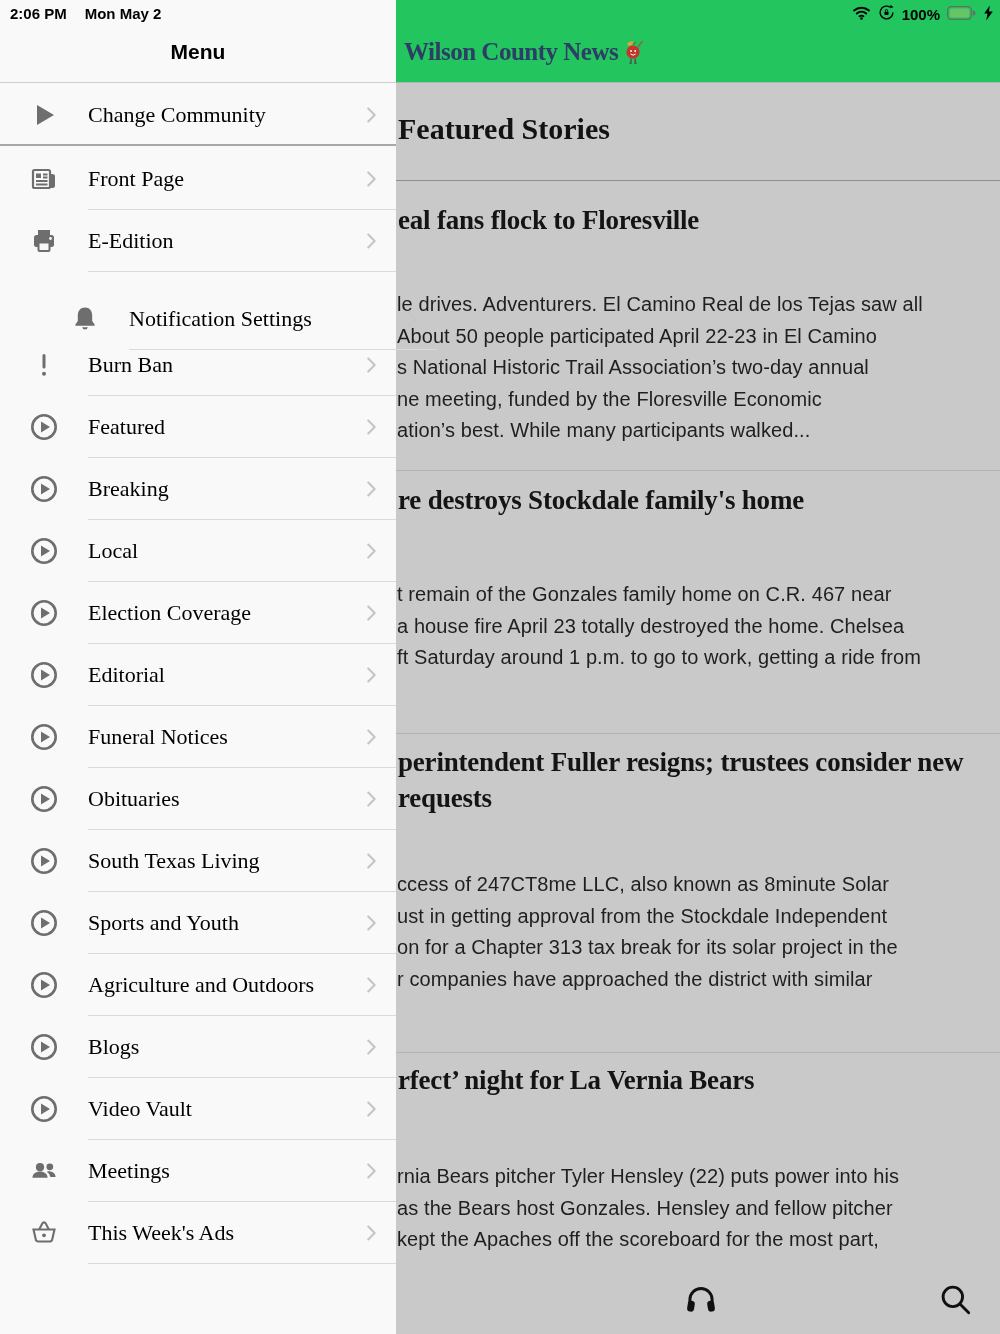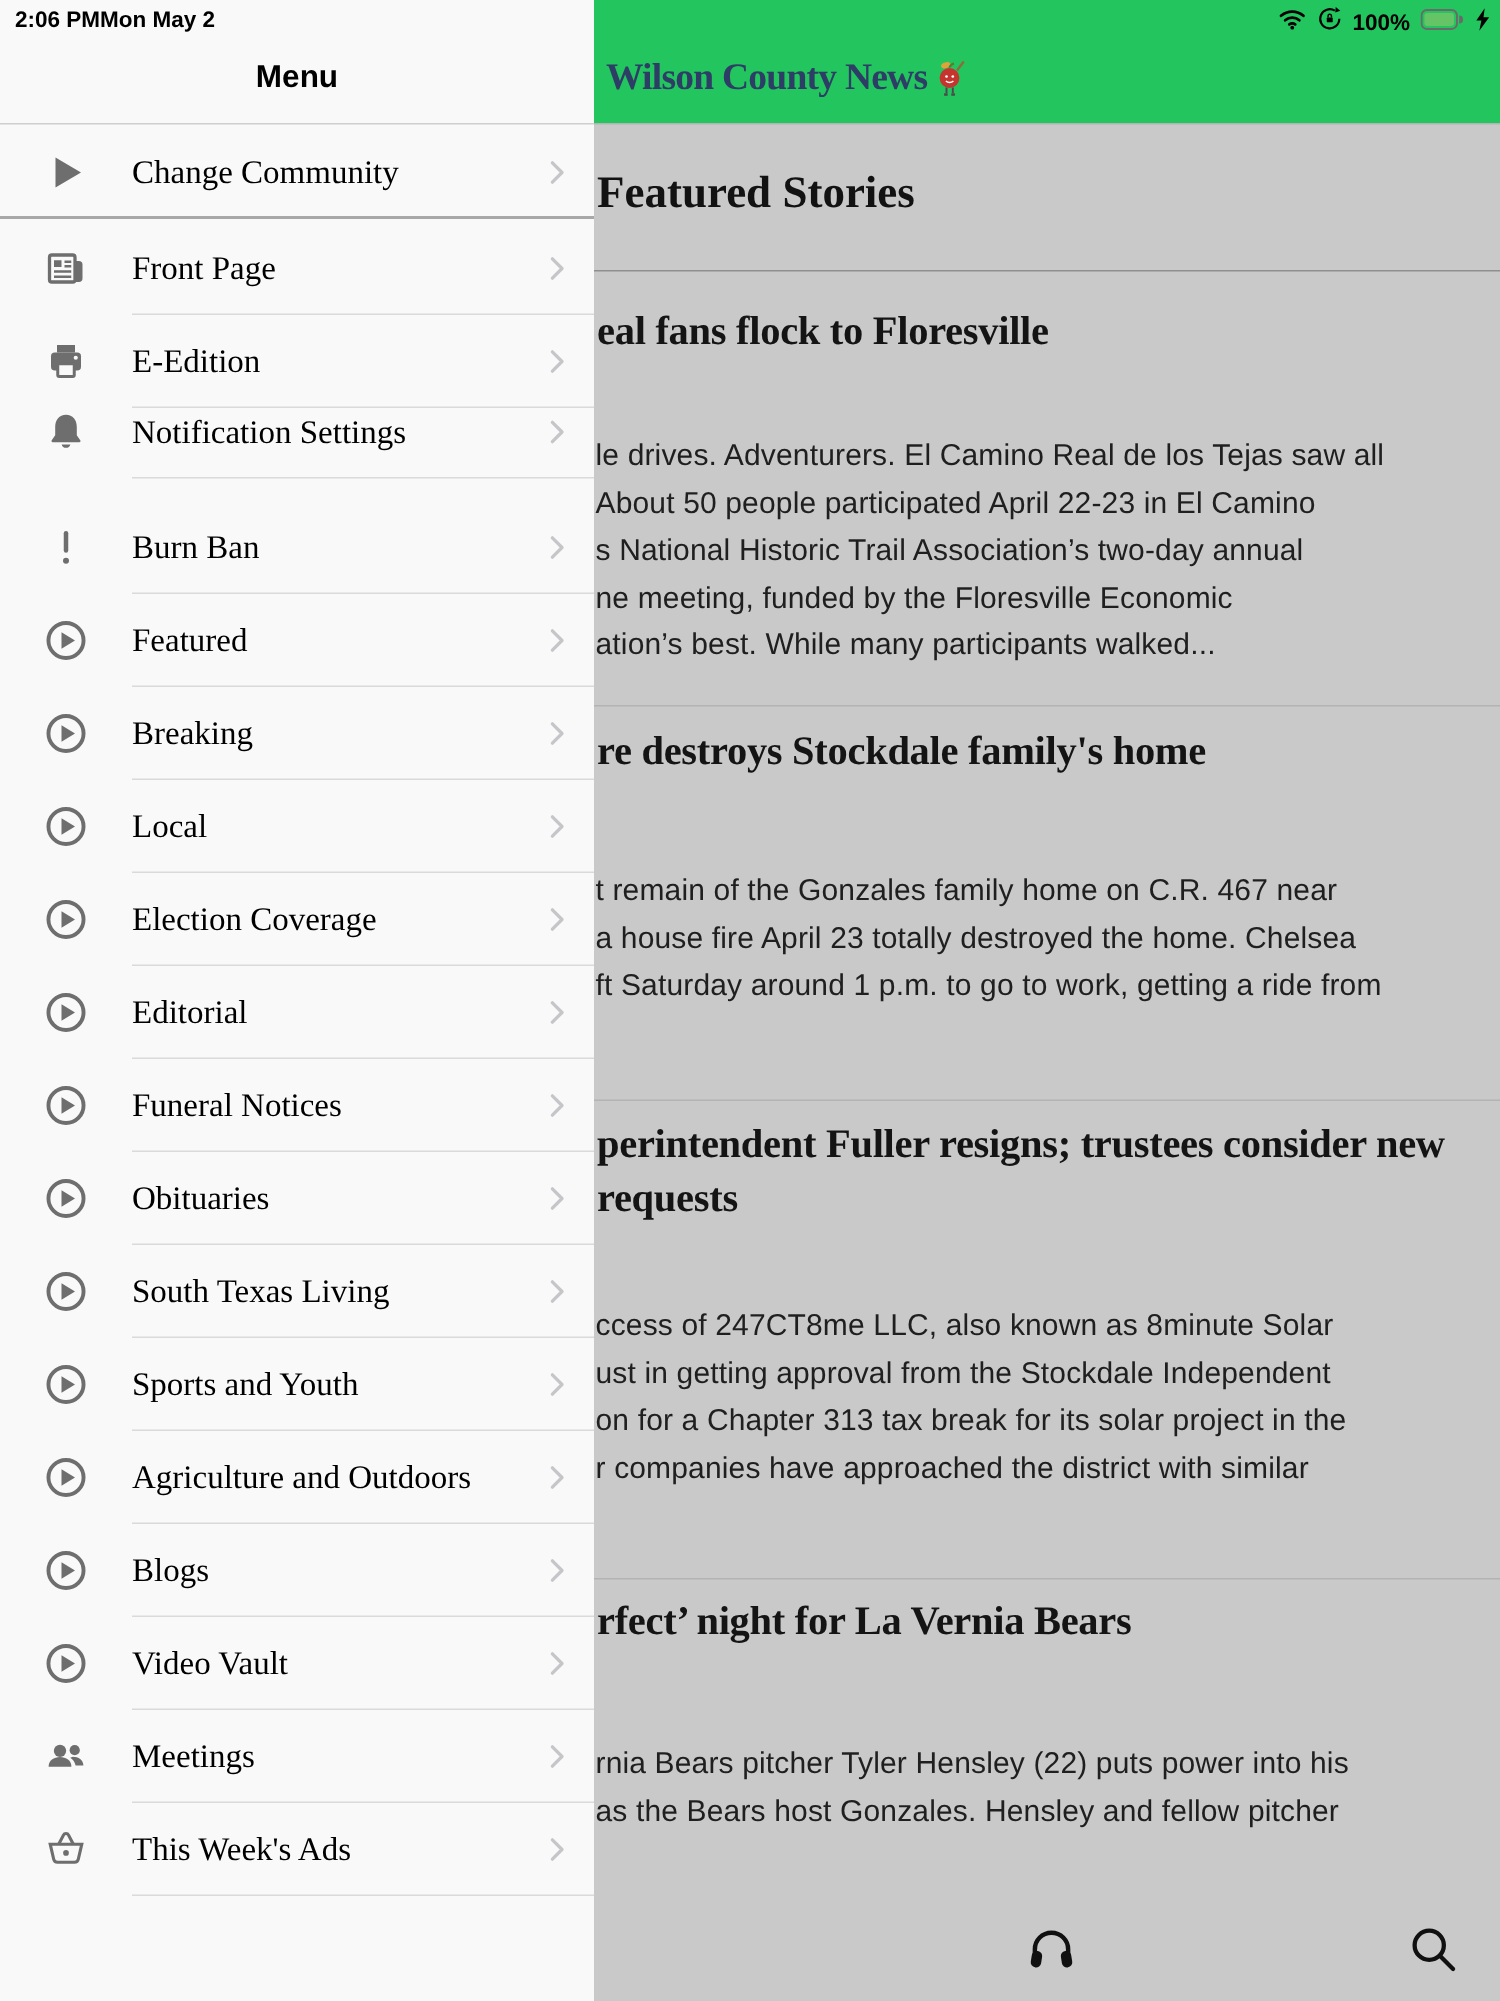--- a/index.html
+++ b/index.html
@@ -18,21 +18,21 @@
   .logo-wrap{position:absolute;left:8px;top:38px;display:flex;align-items:flex-start;gap:4px;}
   .logo-text{font-family:"Liberation Serif","DejaVu Serif",serif;font-weight:bold;font-size:25px;color:var(--logo-navy);letter-spacing:-0.5px;white-space:nowrap;}
   .hdiv{position:absolute;left:0;width:100%;height:1px;}
   .section-title{position:absolute;left:2px;top:112px;font-family:"Liberation Serif","DejaVu Serif",serif;font-weight:bold;font-size:30px;color:#121212;white-space:nowrap;}
   .art-title{position:absolute;left:2px;font-family:"Liberation Serif","DejaVu Serif",serif;font-weight:bold;font-size:27px;line-height:36px;color:#141414;white-space:nowrap;letter-spacing:-0.2px;}
   .art-body{position:absolute;left:1px;font-size:20px;line-height:31.5px;color:var(--content-text);white-space:nowrap;letter-spacing:0.1px;}
   .toolbar{position:absolute;left:0;top:1266px;width:100%;height:68px;background:var(--dim-bg);}
   .tb-icon{position:absolute;top:14px;cursor:pointer;}
 
   
-  .status-left{position:absolute;left:10px;top:5px;font-size:15px;font-weight:600;color:var(--text-black);display:flex;gap:0;z-index:30;}
+  .status-left{position:absolute;left:10px;top:5px;font-size:15px;font-weight:600;color:var(--text-black);display:flex;gap:18px;z-index:30;}
   .status-right{position:absolute;right:6px;top:4px;display:flex;align-items:center;gap:7px;z-index:30;}
   .status-right .pct{font-size:15px;font-weight:600;color:var(--text-black);}
 
   
   .menu-panel{position:absolute;left:0;top:0;width:396px;height:1334px;background:var(--menu-bg);z-index:20;}
   .menu-title{position:absolute;left:0;top:40px;width:100%;text-align:center;font-size:21px;font-weight:bold;color:var(--text-black);}
   .menu-head-div{position:absolute;left:0;top:82px;width:100%;height:1px;background:#cfcfcf;}
   .mrow{position:absolute;left:0;width:396px;height:62px;cursor:pointer;}
   .micon{position:absolute;left:29px;top:50%;transform:translateY(-50%);width:30px;height:30px;display:flex;align-items:center;justify-content:center;}
   .mlabel{position:absolute;left:88px;top:0;line-height:62px;font-family:"Liberation Serif","DejaVu Serif",serif;font-size:22px;color:var(--text-black);white-space:nowrap;}
@@ -94,20 +94,21 @@
     <div>ust in getting approval from the Stockdale Independent</div>
     <div>on for a Chapter 313 tax break for its solar project in the</div>
     <div>r companies have approached the district with similar</div>
   </div>
   <div class="hdiv" style="top:1052px;background:var(--divider-content);"></div>
 
   <div class="art-title" style="top:1062px;">rfect’ night for La Vernia Bears</div>
   <div class="art-body" style="top:1161px;">
     <div>rnia Bears pitcher Tyler Hensley (22) puts power into his</div>
     <div>as the Bears host Gonzales. Hensley and fellow pitcher</div>
+    <div>kept the Apaches off the scoreboard for the most part,</div>
   </div>
 
   <div class="hdiv" style="top:1266px;background:var(--divider-content);"></div>
   <div class="toolbar">
     <span class="tb-icon" style="left:286px;">
       <svg width="38" height="38" viewBox="0 0 36 36">
         <path d="M7.5 25v-6.5a10.5 10.5 0 0 1 21 0V25" fill="none" stroke="#101010" stroke-width="2.8"></path>
         <rect x="5.2" y="19.5" width="6.6" height="10.5" rx="3.2" fill="#101010" transform="rotate(9 8.5 24.7)"></rect>
         <rect x="24.2" y="19.5" width="6.6" height="10.5" rx="3.2" fill="#101010" transform="rotate(-9 27.5 24.7)"></rect>
       </svg>
@@ -199,21 +200,21 @@
           <circle cx="21.5" cy="12.5" r="1.4" fill="var(--menu-bg)"></circle>
         </svg>
       </span>
     <span class="mlabel">E-Edition</span>
     <span class="chev"><svg width="22" height="22" viewBox="0 0 24 24">
           <path d="M9 5l7 7-7 7" fill="none" stroke="var(--chevron)" stroke-width="2.4" stroke-linecap="round" stroke-linejoin="round"></path>
         </svg></span>
     <span class="mdiv"></span>
   </div>
 
-  <div class="mrow" style="top:257px;">
+  <div class="mrow" style="top:288px;margin-left:41px;">
     <span class="micon">
         <svg width="30" height="30" viewBox="0 0 30 30">
           <path d="M15 3.5c-4.5 0-7.2 3.3-7.2 8.2v5.4L5.4 20.6a.8.8 0 0 0 .7 1.2h17.8a.8.8 0 0 0 .7-1.2l-2.4-3.5v-5.4c0-4.9-2.7-8.2-7.2-8.2z" fill="var(--icon-gray)"></path>
           <path d="M12.1 23.3a3 3 0 0 0 5.8 0z" fill="var(--icon-gray)"></path>
         </svg>
       </span>
     <span class="mlabel">Notification Settings</span>
     <span class="chev"><svg width="22" height="22" viewBox="0 0 24 24">
           <path d="M9 5l7 7-7 7" fill="none" stroke="var(--chevron)" stroke-width="2.4" stroke-linecap="round" stroke-linejoin="round"></path>
         </svg></span>

